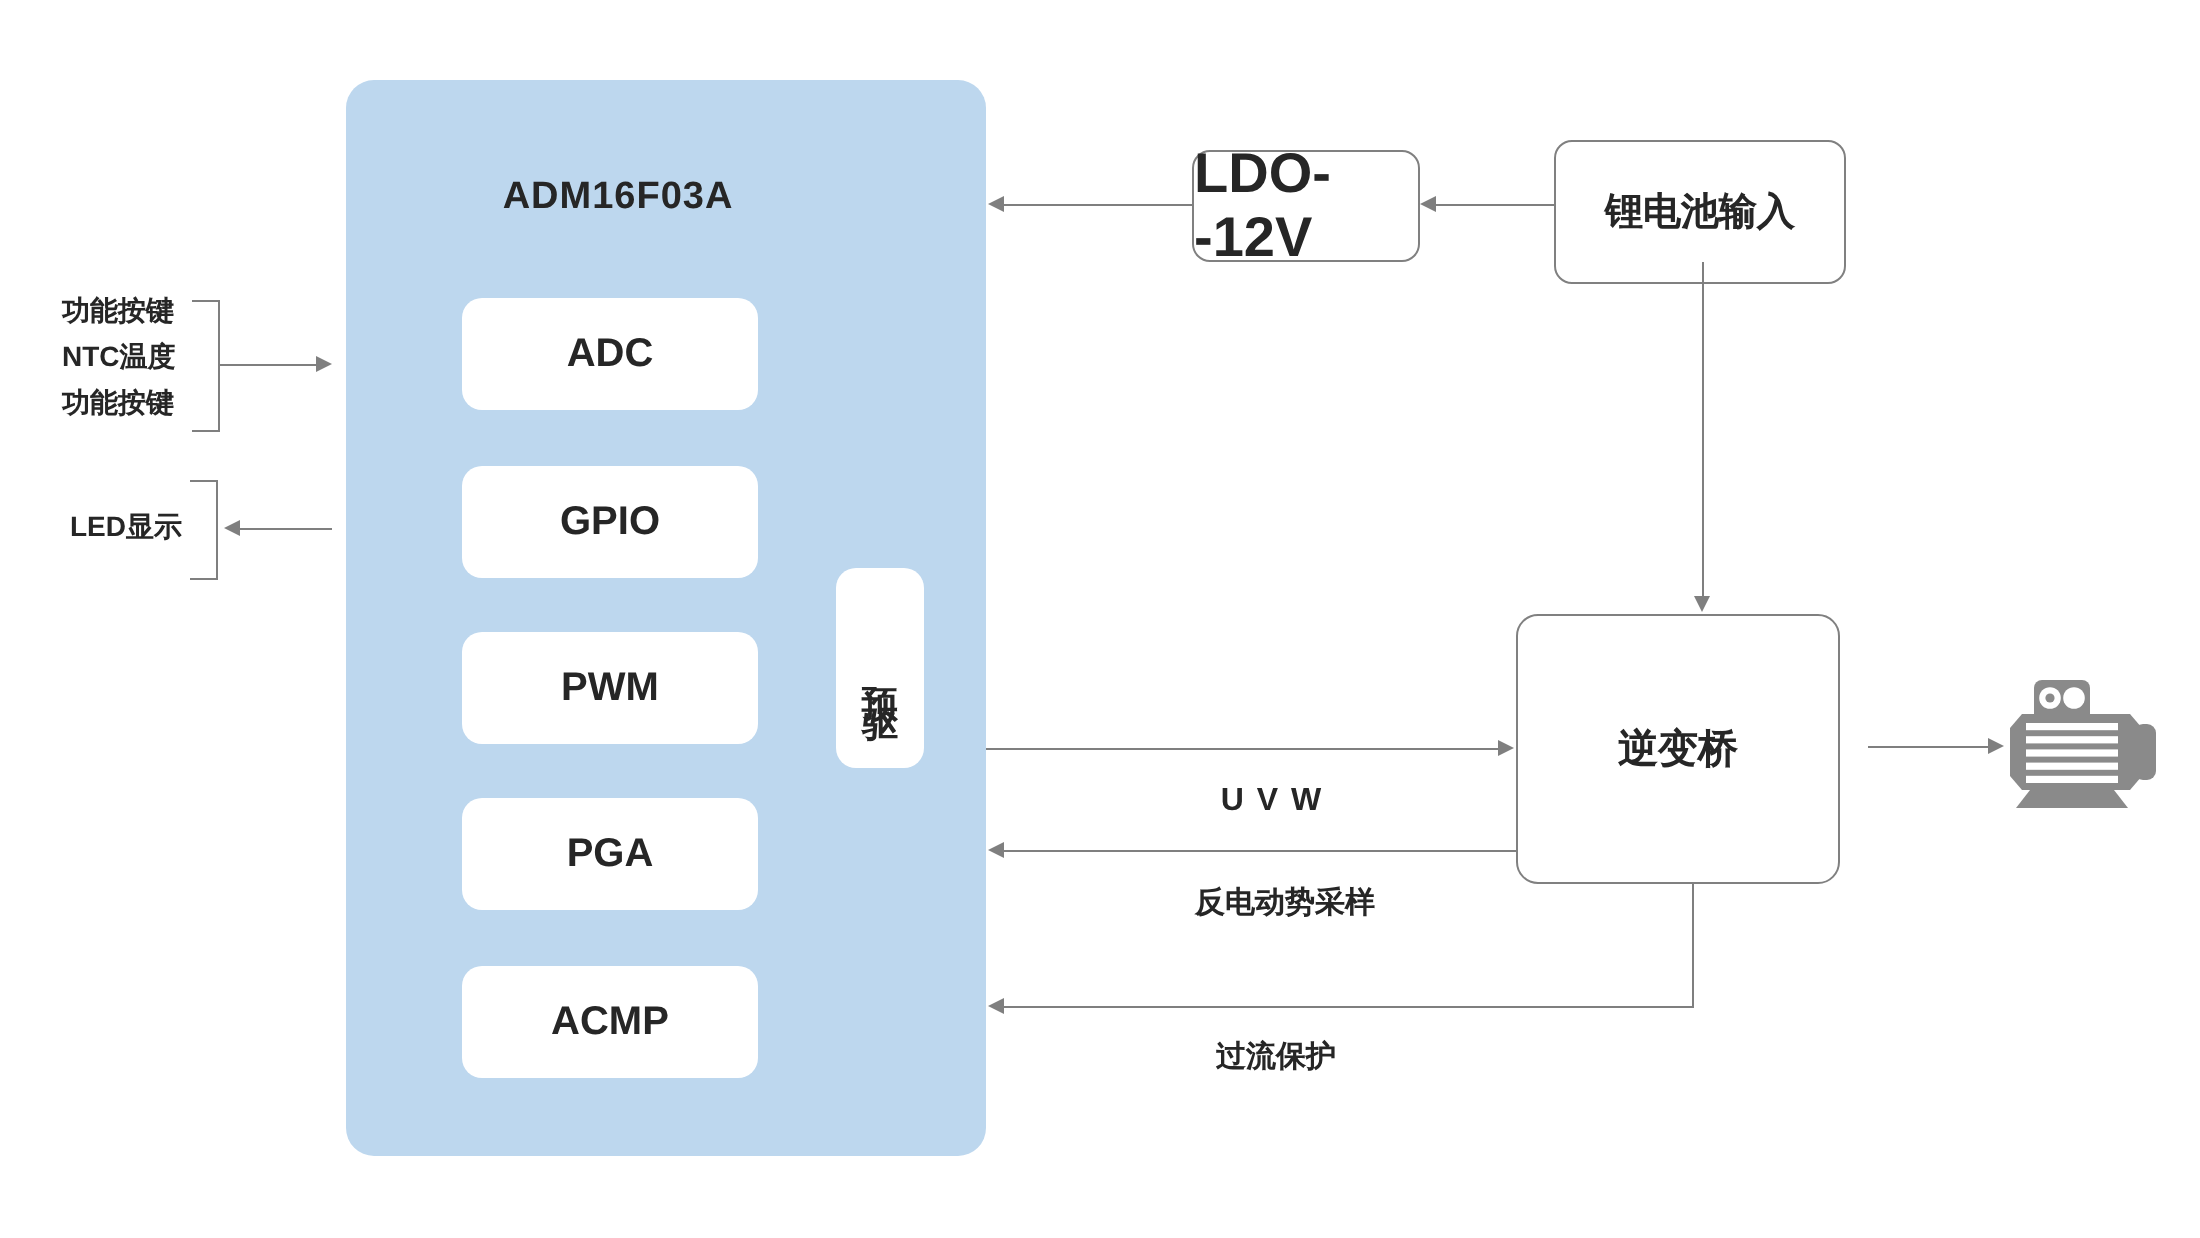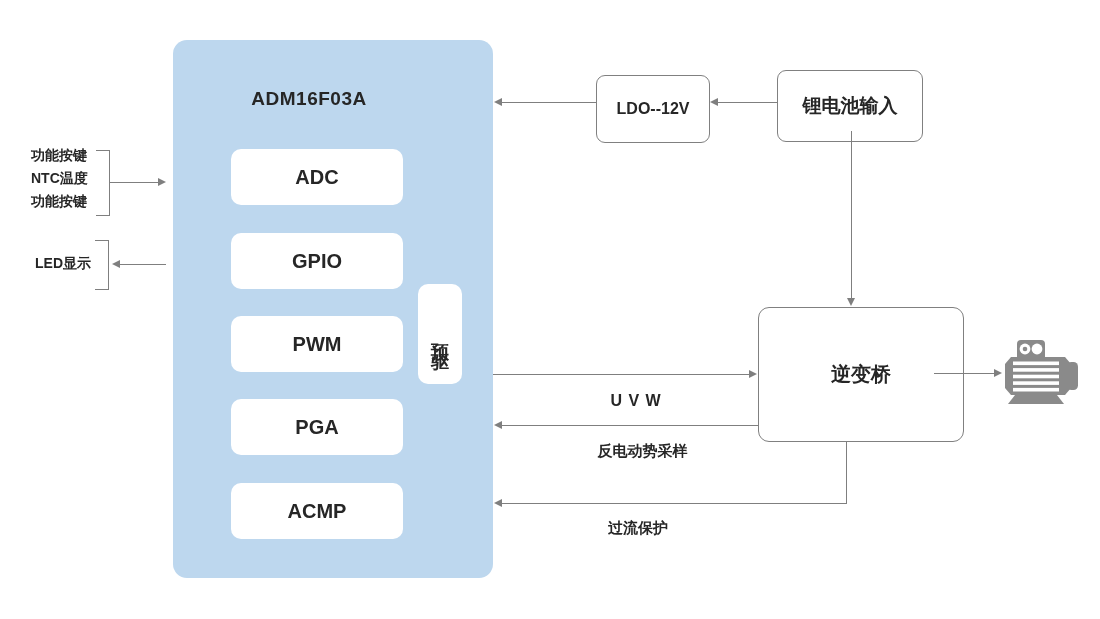--- a/index.html
+++ b/index.html
@@ -11,35 +11,35 @@
   }
   html,body{margin:0;padding:0;background:#fff;}
   body{font-family:"Liberation Sans","DejaVu Sans",sans-serif;color:var(--text);}
   #canvas{position:relative;width:1100px;height:619px;background:#fff;overflow:hidden;font-weight:bold;}
 
   
   .chip{position:absolute;left:173px;top:40px;width:320px;height:538px;
         background:var(--chip-fill);border-radius:14px;}
   .chip-title{position:absolute;left:173px;top:88px;width:272px;text-align:center;
         font-size:19px;letter-spacing:.5px;}
-  .module{position:absolute;left:231px;width:172px;height:56px;background:#fff;
+  .module{position:absolute;left:231px;width:148px;height:56px;background:#fff;
         border-radius:10px;display:flex;align-items:center;justify-content:center;
         font-size:20px;}
   .m-adc{top:149px}.m-gpio{top:233px}.m-pwm{top:316px}.m-pga{top:399px}.m-acmp{top:483px}
   .predriver{position:absolute;left:418px;top:284px;width:44px;height:100px;background:#fff;
         border-radius:10px;display:flex;align-items:center;justify-content:center;
         font-size:18px;writing-mode:vertical-rl;text-orientation:upright;letter-spacing:10px;
         text-indent:10px;}
 
   
   .xbox{position:absolute;background:#fff;border:1.4px solid var(--box-border);
         border-radius:9px;display:flex;align-items:center;justify-content:center;box-sizing:border-box;}
-  .ldo{left:596px;top:75px;width:114px;height:68px;font-size:16px;}
+  .ldo{left:596px;top:75px;width:114px;height:56px;font-size:28px;}
   .battery{left:777px;top:70px;width:146px;height:72px;font-size:19px;}
-  .inverter{left:758px;top:307px;width:206px;height:135px;font-size:20px;border-radius:11px;}
+  .inverter{left:758px;top:307px;width:162px;height:135px;font-size:20px;border-radius:11px;}
 
   
   .hline{position:absolute;height:0;border-top:1.5px solid var(--line);}
   .vline{position:absolute;width:0;border-left:1.5px solid var(--line);}
   .ah{position:absolute;width:0;height:0;}
   .ah.r{border-top:4px solid transparent;border-bottom:4px solid transparent;border-left:8px solid var(--line);}
   .ah.l{border-top:4px solid transparent;border-bottom:4px solid transparent;border-right:8px solid var(--line);}
   .ah.d{border-left:4px solid transparent;border-right:4px solid transparent;border-top:8px solid var(--line);}
 
   

